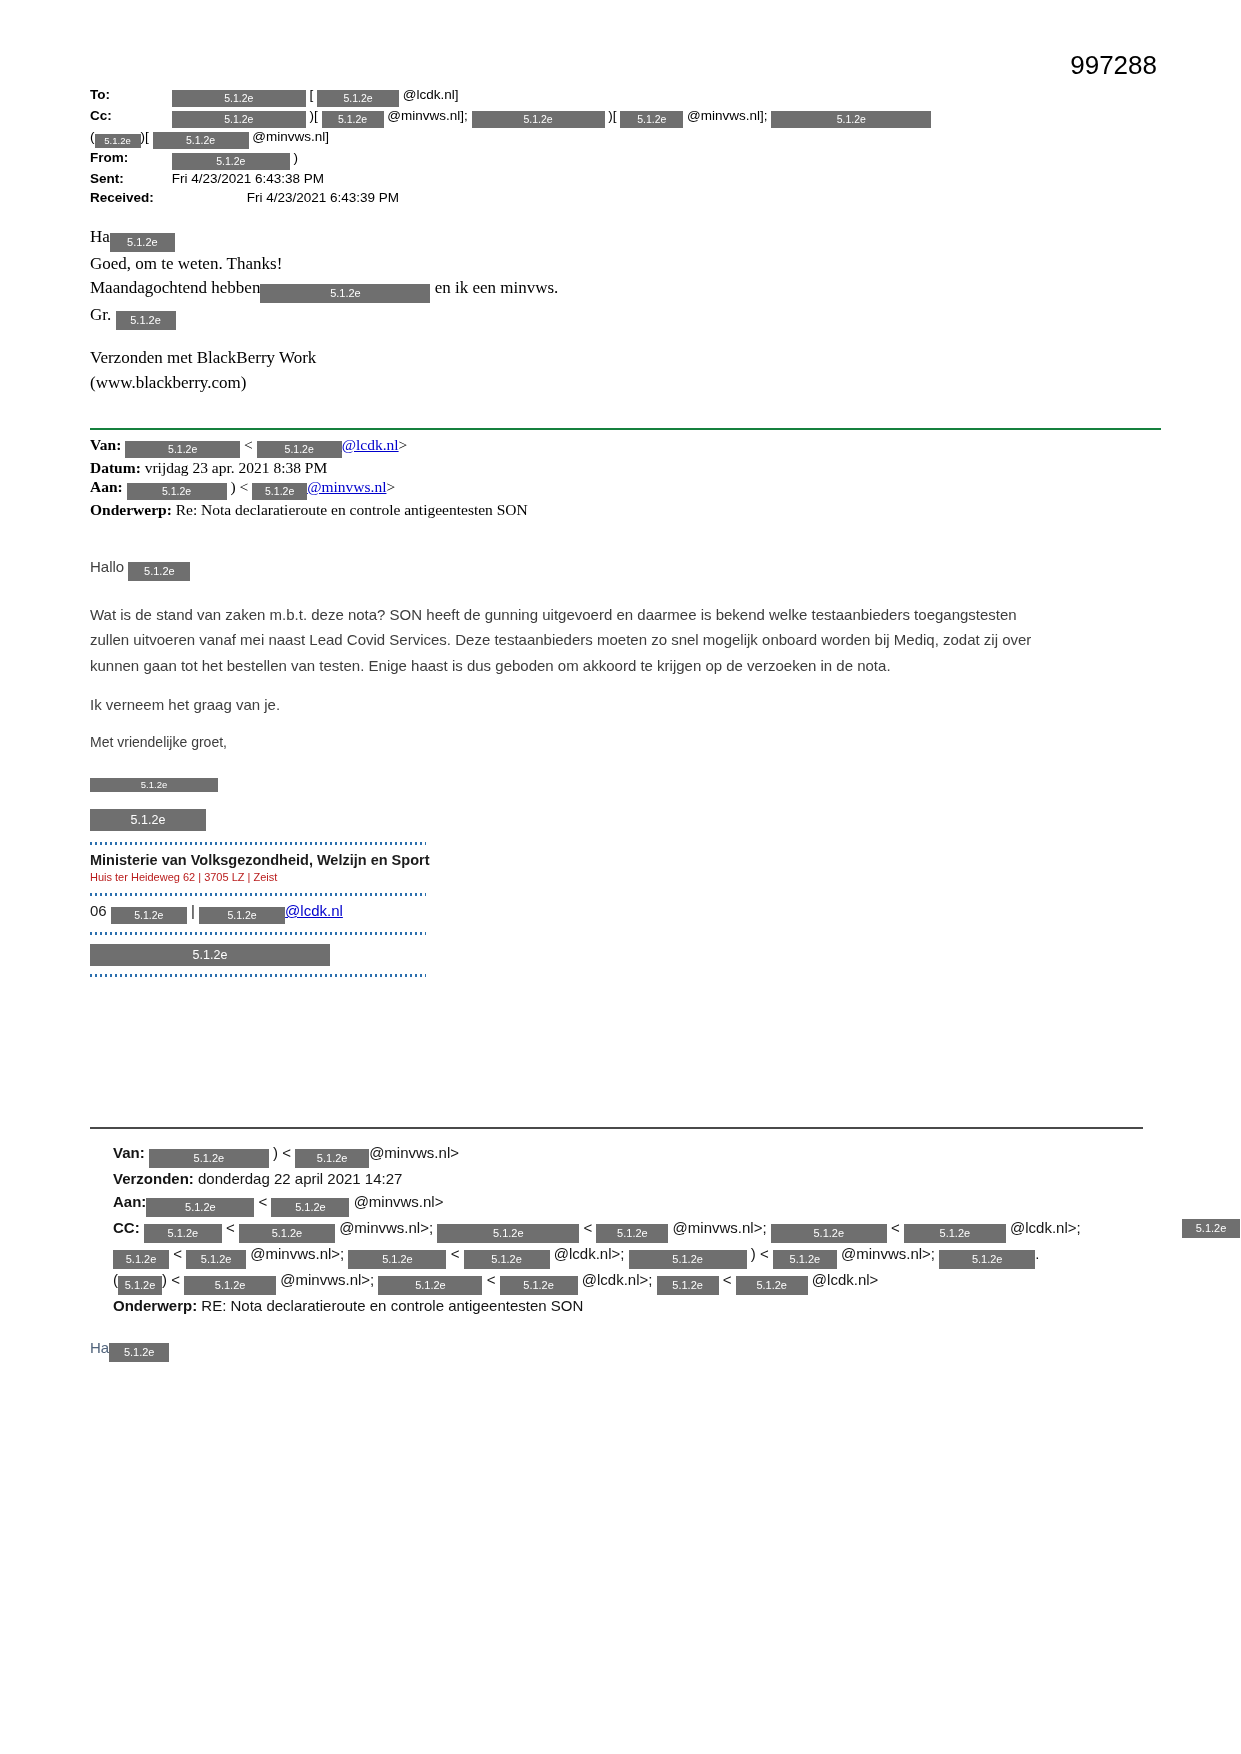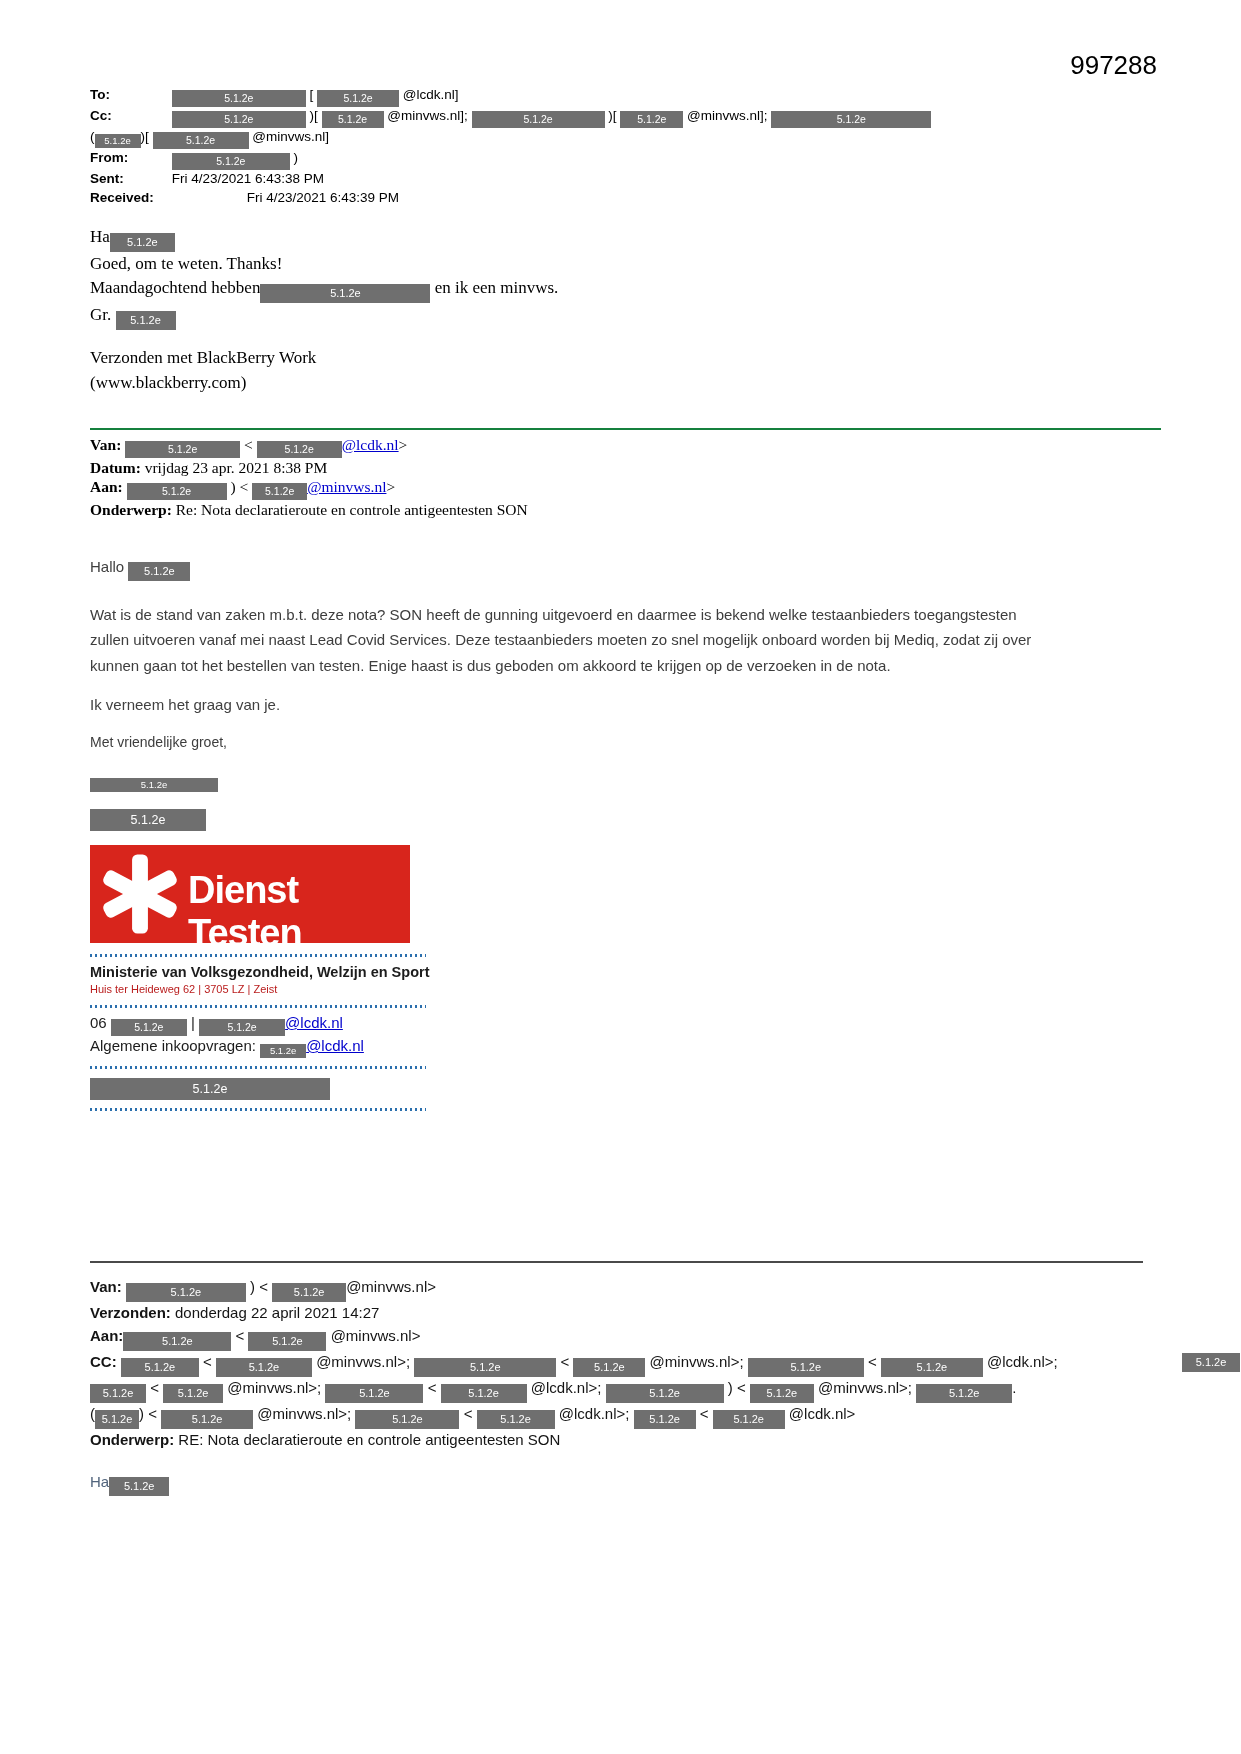--- a/index.html
+++ b/index.html
@@ -57,21 +57,21 @@
   .dot1 { margin-top:11px; } .dot2 { margin-top:7px; } .dot3 { margin-top:8px; } .dot4 { margin-top:8px; }
 
   .org { margin-top:7px; font-size:14.5px; font-weight:bold; color:#1c1c1c; line-height:17px; }
   .addr { font-size:11px; color:#b91c1c; line-height:17px; }
   .sigline { font-size:15px; line-height:20px; color:#1c1c1c; margin-top:5px; }
   .sigline2 { font-size:15px; line-height:20px; color:#1c1c1c; }
   .sigwide { margin-top:7px; }
 
   
   .darksep { border-top:2px solid #4a4a4a; width:1053px; margin-top:150px; }
-  .bothdr { margin-top:13px; font-size:15px; line-height:22.8px; color:#141414; }
+  .bothdr { margin-top:13px; font-size:15px; line-height:22.8px; color:#141414;margin-left:23px; }
   .blabel { font-weight:bold; }
   .bothdr .redact { height:19px; line-height:19px; font-size:11px; vertical-align:-4px; }
   .ccline { position:relative; }
   .cc-tail { position:absolute; right:-79px; top:2px; }
   .greeting-bottom { margin-top:21px; font-size:15px; color:#51647c; }
 </style>
 </head>
 <body>
 
 <div class="page">
@@ -174,48 +174,34 @@
 
     <div class="groet">Met vriendelijke groet,</div>
 
     <div class="sigbar1">
       <span class="redact sm" style="width:128px">5.1.2e</span>
     </div>
     <div class="sigbar2">
       <span class="redact lg" style="width:116px">5.1.2e</span>
     </div>
 
-    <div class="logo">
-      <svg width="88" height="88" viewBox="0 0 100 100">
-        <g fill="#ffffff">
-          <rect x="41" y="5" width="18" height="90" rx="6"></rect>
-          <rect x="41" y="5" width="18" height="90" rx="6" transform="rotate(62 50 50)"></rect>
-          <rect x="41" y="5" width="18" height="90" rx="6" transform="rotate(-62 50 50)"></rect>
-        </g>
-      </svg>
-      <span class="logo-text">Dienst Testen</span>
-    </div>
 
     <div class="dotsep dot1"></div>
 
     <div class="org">Ministerie van Volksgezondheid, Welzijn en Sport</div>
     <div class="addr">Huis ter Heideweg 62 | 3705 LZ | Zeist</div>
 
     <div class="dotsep dot2"></div>
 
     <div class="sigline">
       <span>06</span>
       <span class="redact" style="width:76px">5.1.2e</span>
       <span>|</span>
       <span class="redact" style="width:86px">5.1.2e</span><a class="lnk" href="#">@lcdk.nl</a>
     </div>
-    <div class="sigline2">
-      <span>Algemene inkoopvragen:</span>
-      <span class="redact sm" style="width:46px">5.1.2e</span><a class="lnk" href="#">@lcdk.nl</a>
-    </div>
 
     <div class="dotsep dot3"></div>
 
     <div class="sigwide">
       <span class="redact lg" style="width:240px">5.1.2e</span>
     </div>
 
     <div class="dotsep dot4"></div>
 
     <div class="darksep"></div>

